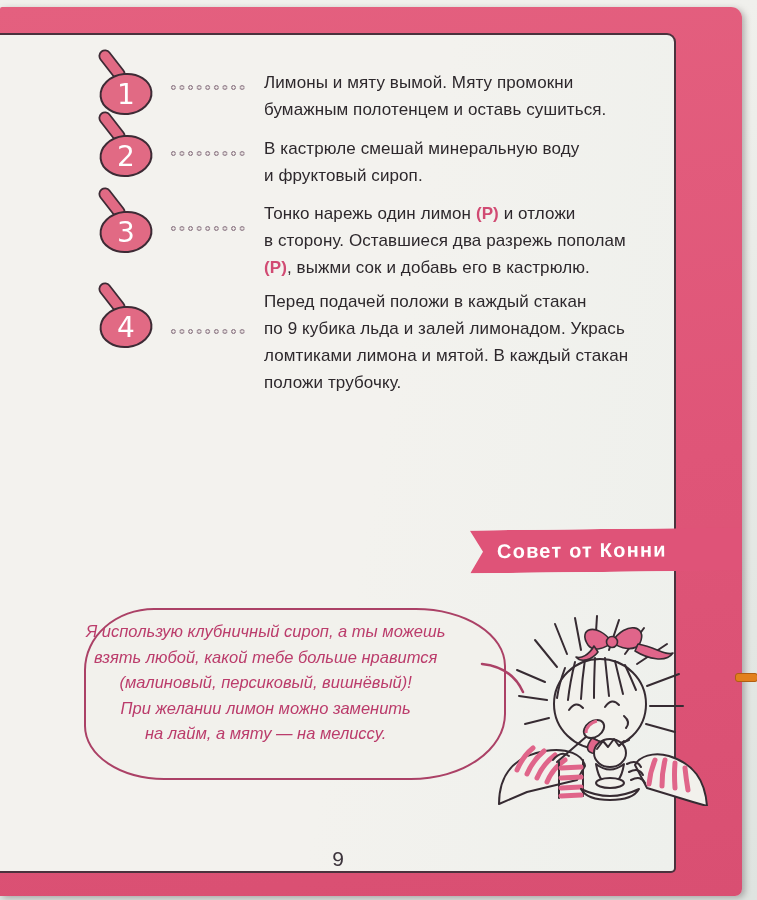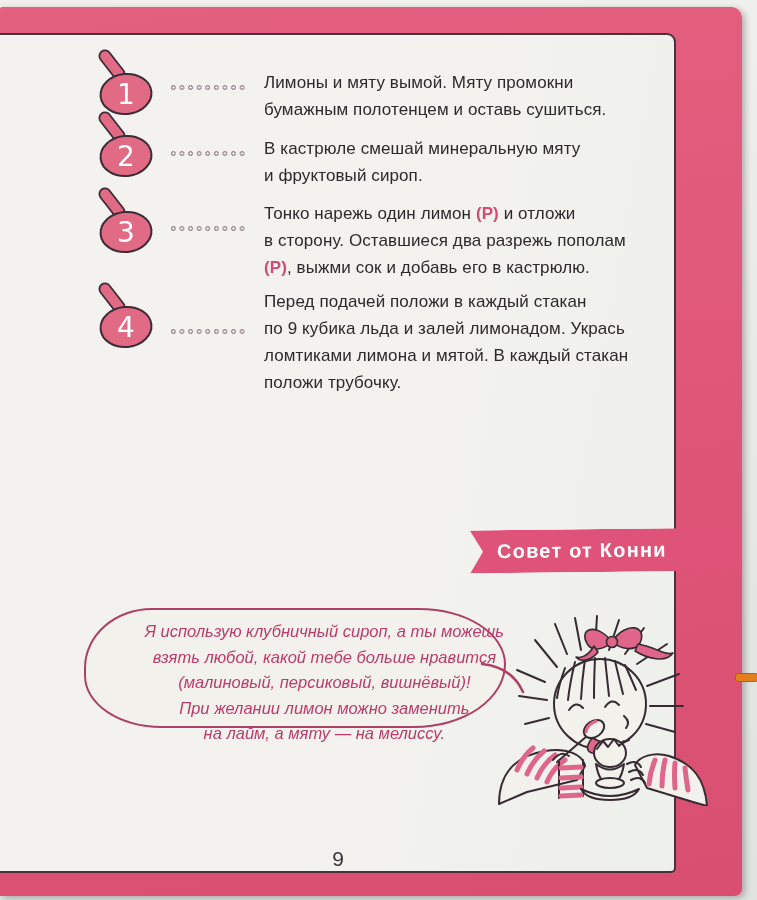--- a/index.html
+++ b/index.html
@@ -49,24 +49,24 @@
     background:#df5378;
     clip-path:polygon(0 0,100% 0,100% 100%,0 100%,13px 50%);
     display:flex;align-items:center;padding-left:27px;box-sizing:border-box;
     transform:rotate(-.6deg);
   }
   .banner span{
     color:#ffffff;font-size:20px;letter-spacing:1.2px;font-weight:bold;
   }
   
   .bubble{
-    position:absolute;left:84px;top:608px;width:422px;height:120px;
+    position:absolute;left:84px;top:608px;width:422px;height:172px;
     background:#f2f1ec;border:2.5px solid #ab4166;box-sizing:border-box;
     border-radius:70px 90px 95px 80px / 62px 58px 66px 54px;
-    display:flex;align-items:flex-start;justify-content:flex-end;
+    display:flex;align-items:flex-start;justify-content:flex-start;
   }
   .bubble-text{
     margin-top:9px;text-align:center;white-space:pre-line;
     font-size:16.5px;line-height:25.5px;font-style:italic;color:#bb3c6b;
   }
   .tail{position:absolute;left:479px;top:660px;width:62px;height:38px;}
   .girl{position:absolute;left:497px;top:612px;width:212px;height:194px;}
   .pagenum{
     position:absolute;left:316px;top:812px;width:44px;text-align:center;
     font-size:21px;color:#3b333b;
@@ -95,21 +95,21 @@
     <div class="step-text" style="top:34px"><span>Лимоны и мяту вымой. Мяту промокни
 бумажным полотенцем и оставь сушиться.</span></div>
 
     <svg class="pan" style="top:74px" viewBox="0 0 78 72">
       <line x1="21" y1="9" x2="35" y2="27" class="pan-handle-outline"></line>
       <line x1="21" y1="9" x2="35" y2="27" class="pan-handle"></line>
       <ellipse cx="42" cy="47" rx="25.5" ry="20" class="pan-body" transform="rotate(-6 42 47)"></ellipse>
       <text x="42" y="57" class="pan-num">2</text>
     </svg>
     <div class="dots" style="top:115px"></div>
-    <div class="step-text" style="top:100px"><span>В кастрюле смешай минеральную мяту
+    <div class="step-text" style="top:100px"><span>В кастрюле смешай минеральную воду
 и фруктовый сироп.</span></div>
 
     <svg class="pan" style="top:150px" viewBox="0 0 78 72">
       <line x1="21" y1="9" x2="35" y2="27" class="pan-handle-outline"></line>
       <line x1="21" y1="9" x2="35" y2="27" class="pan-handle"></line>
       <ellipse cx="42" cy="47" rx="25.5" ry="20" class="pan-body" transform="rotate(-6 42 47)"></ellipse>
       <text x="42" y="57" class="pan-num">3</text>
     </svg>
     <div class="dots" style="top:190px"></div>
     <div class="step-text" style="top:165px"><span>Тонко нарежь один лимон </span><span class="hl">(Р)</span><span> и отложи

